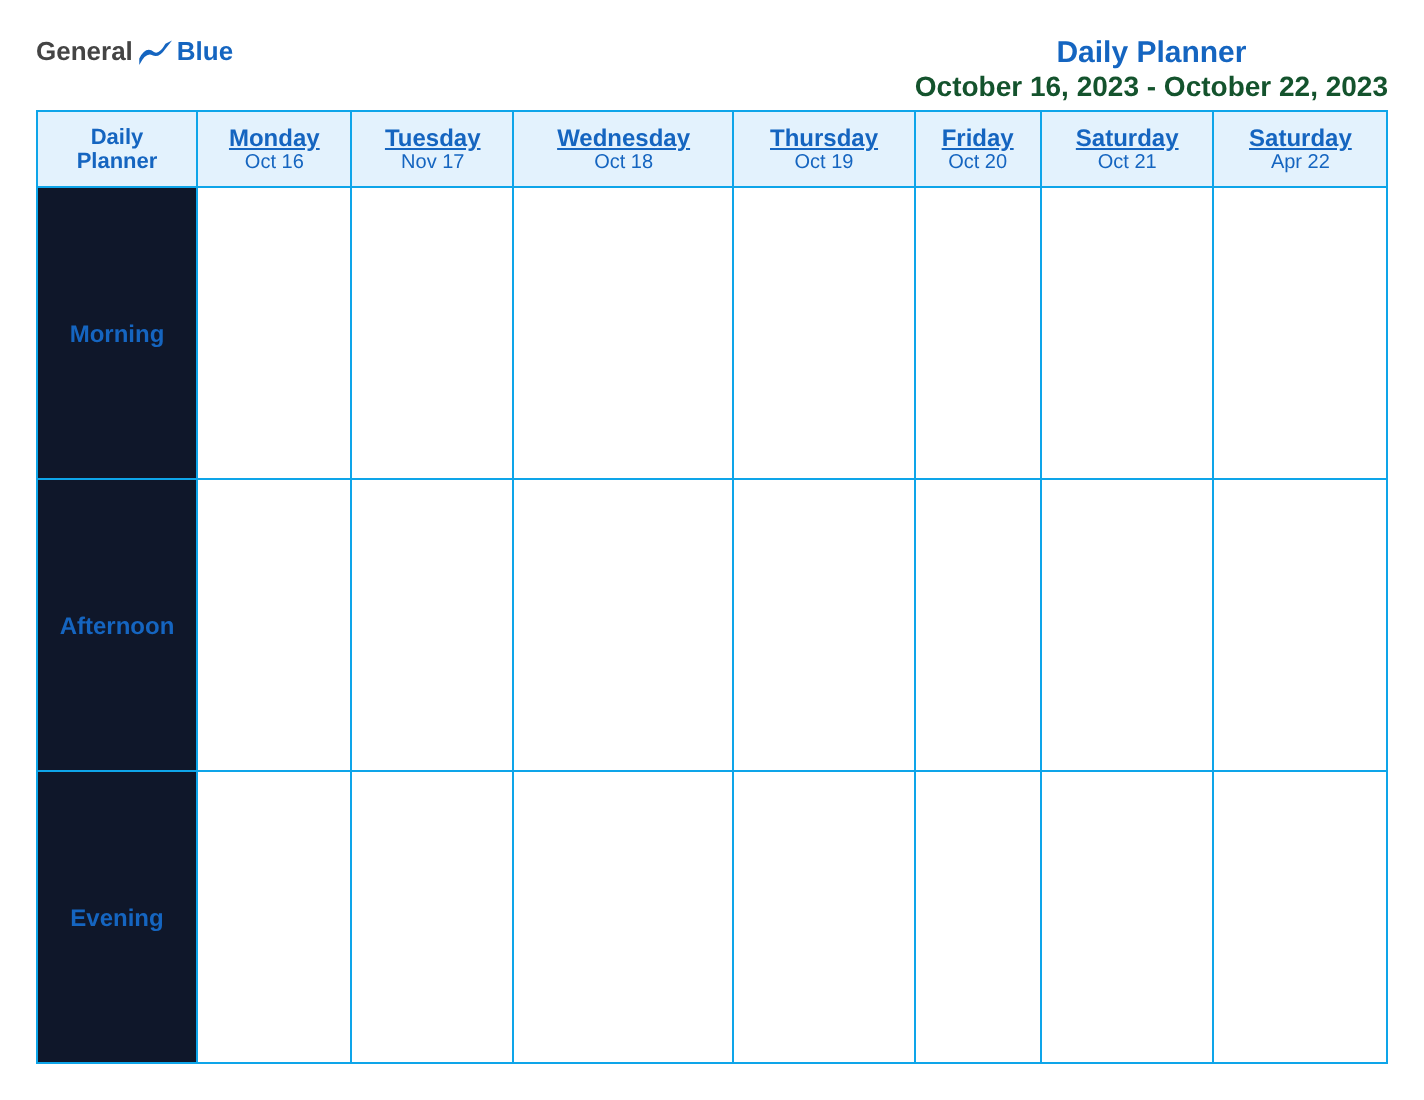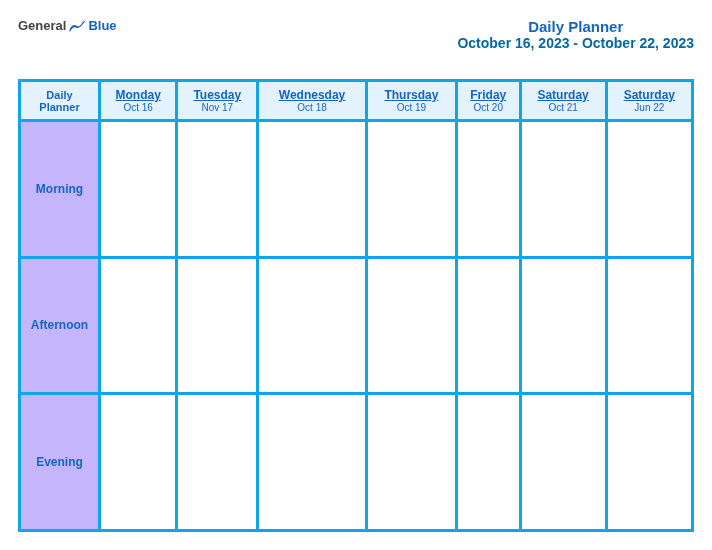--- a/index.html
+++ b/index.html
@@ -19,21 +19,21 @@
       padding: 18px 18px 18px 18px;
       display: flex;
       flex-direction: column;
     }
 
     
     .header {
       display: flex;
       justify-content: space-between;
       align-items: flex-start;
-      margin-bottom: 28px;
+      margin-bottom: 4px;
     }
 
     .logo-area {
       display: flex;
       flex-direction: column;
       align-items: flex-start;
     }
 
     .logo-text {
       display: flex;
@@ -65,34 +65,34 @@
 
     .title-main {
       font-size: 15px;
       font-weight: bold;
       color: #1565c0;
     }
 
     .title-sub {
       font-size: 14px;
       font-weight: bold;
-      color: #0369a1;
+      color: #14532d;
     }
 
     
     .calendar-table {
       width: 100%;
       flex: 1;
       border-collapse: collapse;
       border: 1.5px solid #90caf9;
     }
 
     .calendar-table th,
     .calendar-table td {
-      border: 3px solid #0ea5e9;
+      border: 1px solid #0ea5e9;
     }
 
     
     .calendar-table thead tr th {
       background: #e3f2fd;
       text-align: center;
       padding: 6px 2px;
       font-size: 11px;
       color: #1565c0;
       font-weight: bold;
@@ -114,21 +114,21 @@
     }
 
     .header-label {
       font-size: 11px;
       font-weight: bold;
       color: #1565c0;
     }
 
     
     .calendar-table tbody tr td:first-child {
-      background: #c4b5fd;
+      background: #0f172a;
       text-align: center;
       font-size: 12px;
       font-weight: bold;
       color: #1565c0;
       width: 80px;
       vertical-align: middle;
       padding: 8px 4px;
     }
 
     
@@ -195,21 +195,21 @@
         <th class="col-day">
           <span class="day-name">Friday</span>
           <span class="day-date">Oct 20</span>
         </th>
         <th class="col-day">
           <span class="day-name">Saturday</span>
           <span class="day-date">Oct 21</span>
         </th>
         <th class="col-day">
           <span class="day-name">Saturday</span>
-          <span class="day-date">Jun 22</span>
+          <span class="day-date">Apr 22</span>
         </th>
       </tr>
     </thead>
     <tbody>
 
       <tr>
         <td>
           <span>Morning</span>
         </td>
         <td></td>

